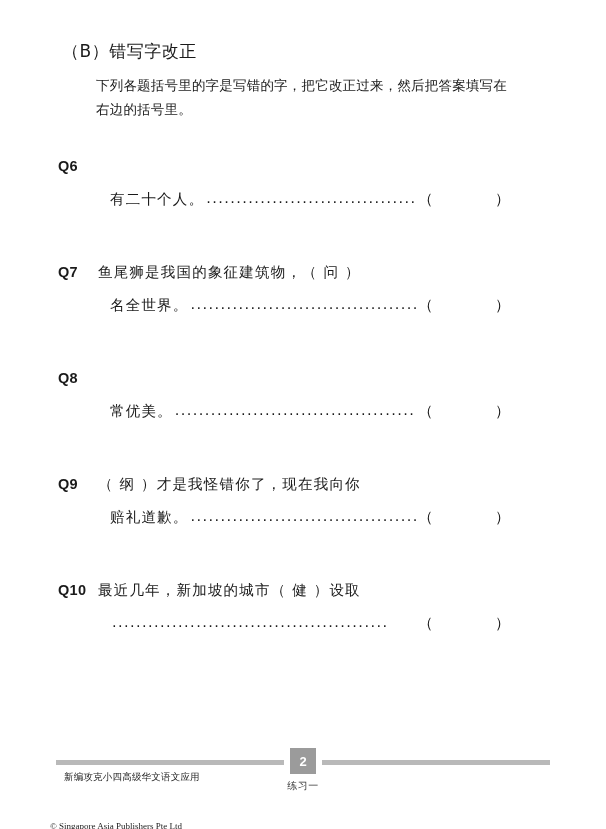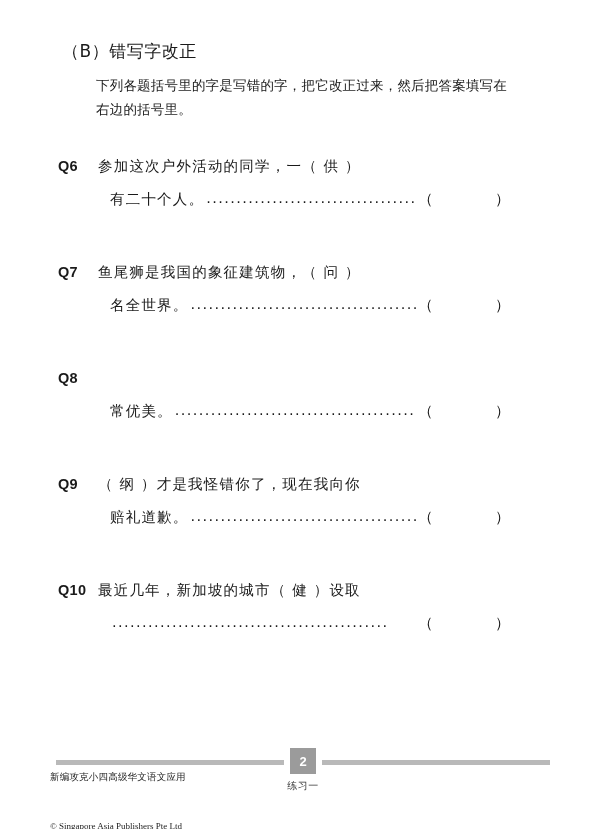--- a/index.html
+++ b/index.html
@@ -159,41 +159,41 @@
     left: 50px;
     top: 770px;
     font-size: 9.5px;
     line-height: 1.5;
     color: #222;
   }
   .imprint .cn {
     font-family: "DejaVu Sans", "Liberation Sans", sans-serif;
     font-size: 9.5px;
     letter-spacing: 0.2px;
+    margin-left: 14px;
   }
   .imprint .en {
     font-family: "Liberation Serif", "DejaVu Serif", serif;
     font-size: 9px;
     margin-top: 36px;
   }
 </style>
 </head>
 <body>
 
 <div class="page">
 
   <div class="section-head">（B）错写字改正</div>
 
   <div class="section-instruction">下列各题括号里的字是写错的字，把它改正过来，然后把答案填写在右边的括号里。</div>
 
   <div class="qlist">
 
     <div class="qitem">
       <div class="qnum">Q6</div>
-      <div class="qline1">参加这次户外活动的同学，一（ 供 ）</div>
       <div class="qline2wrap">
         <span class="qline2">有二十个人。</span>
         <span class="dots">...................................................</span>
         <span class="ansbracket">
           <span>（</span>
           <span>）</span>
         </span>
       </div>
     </div>
 

